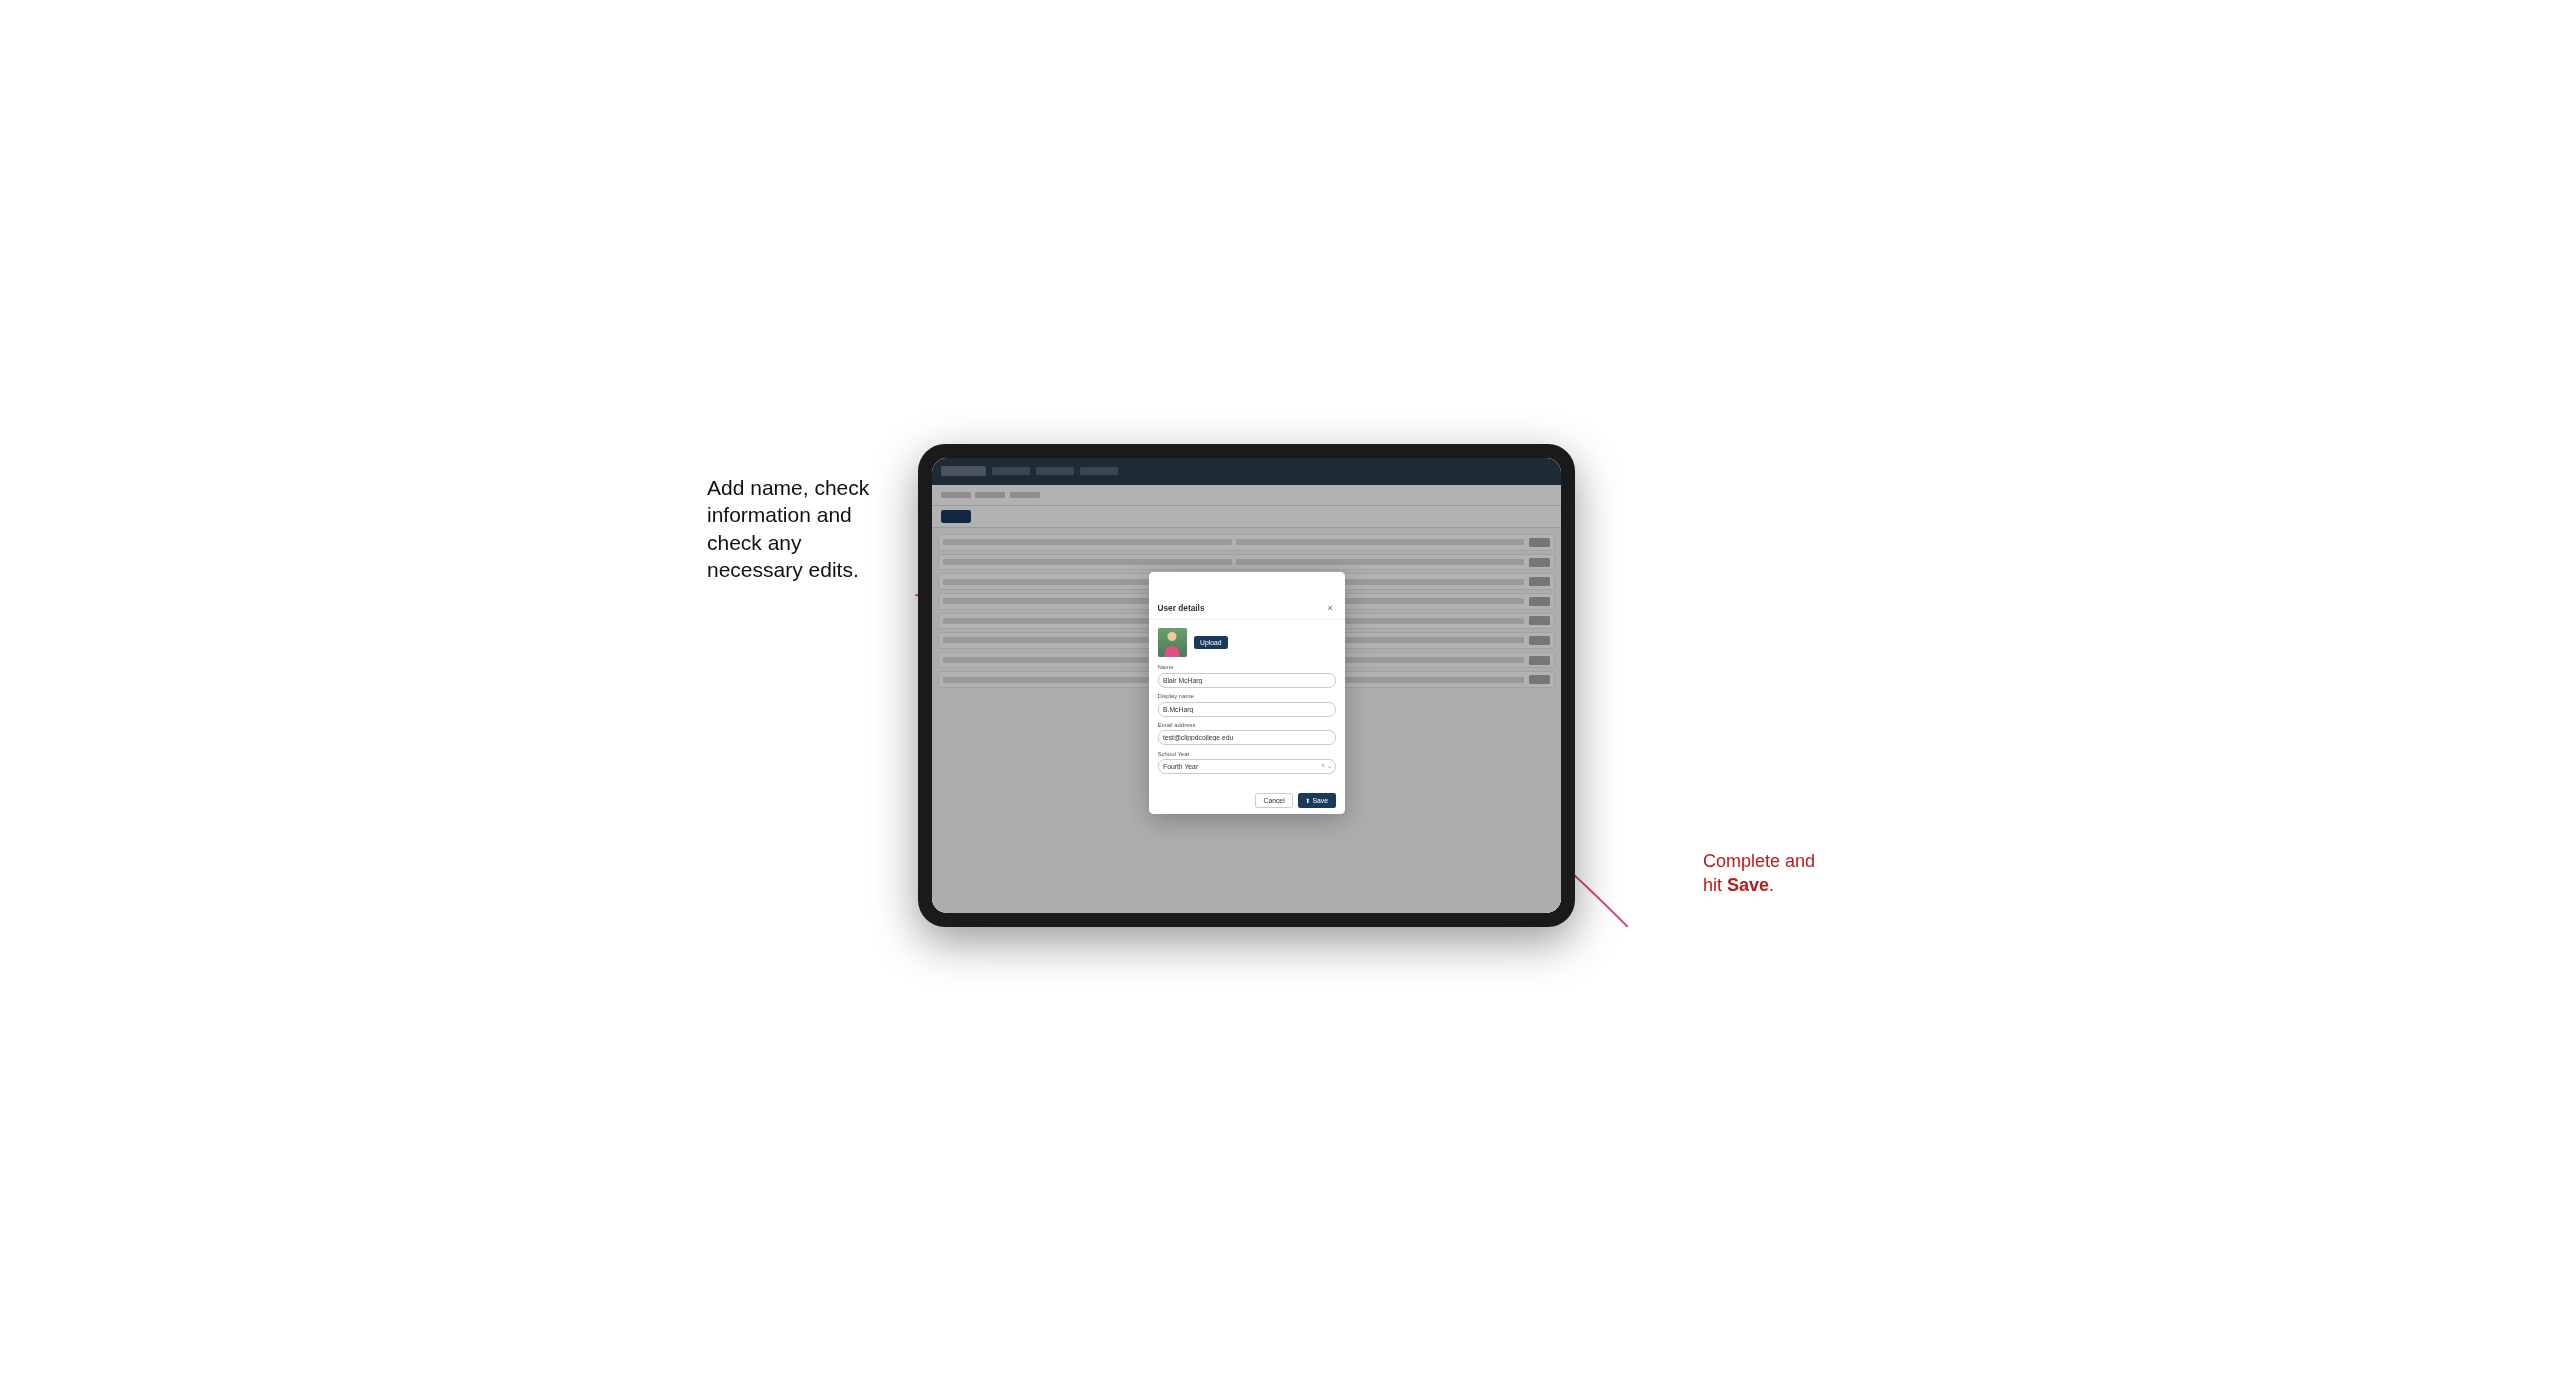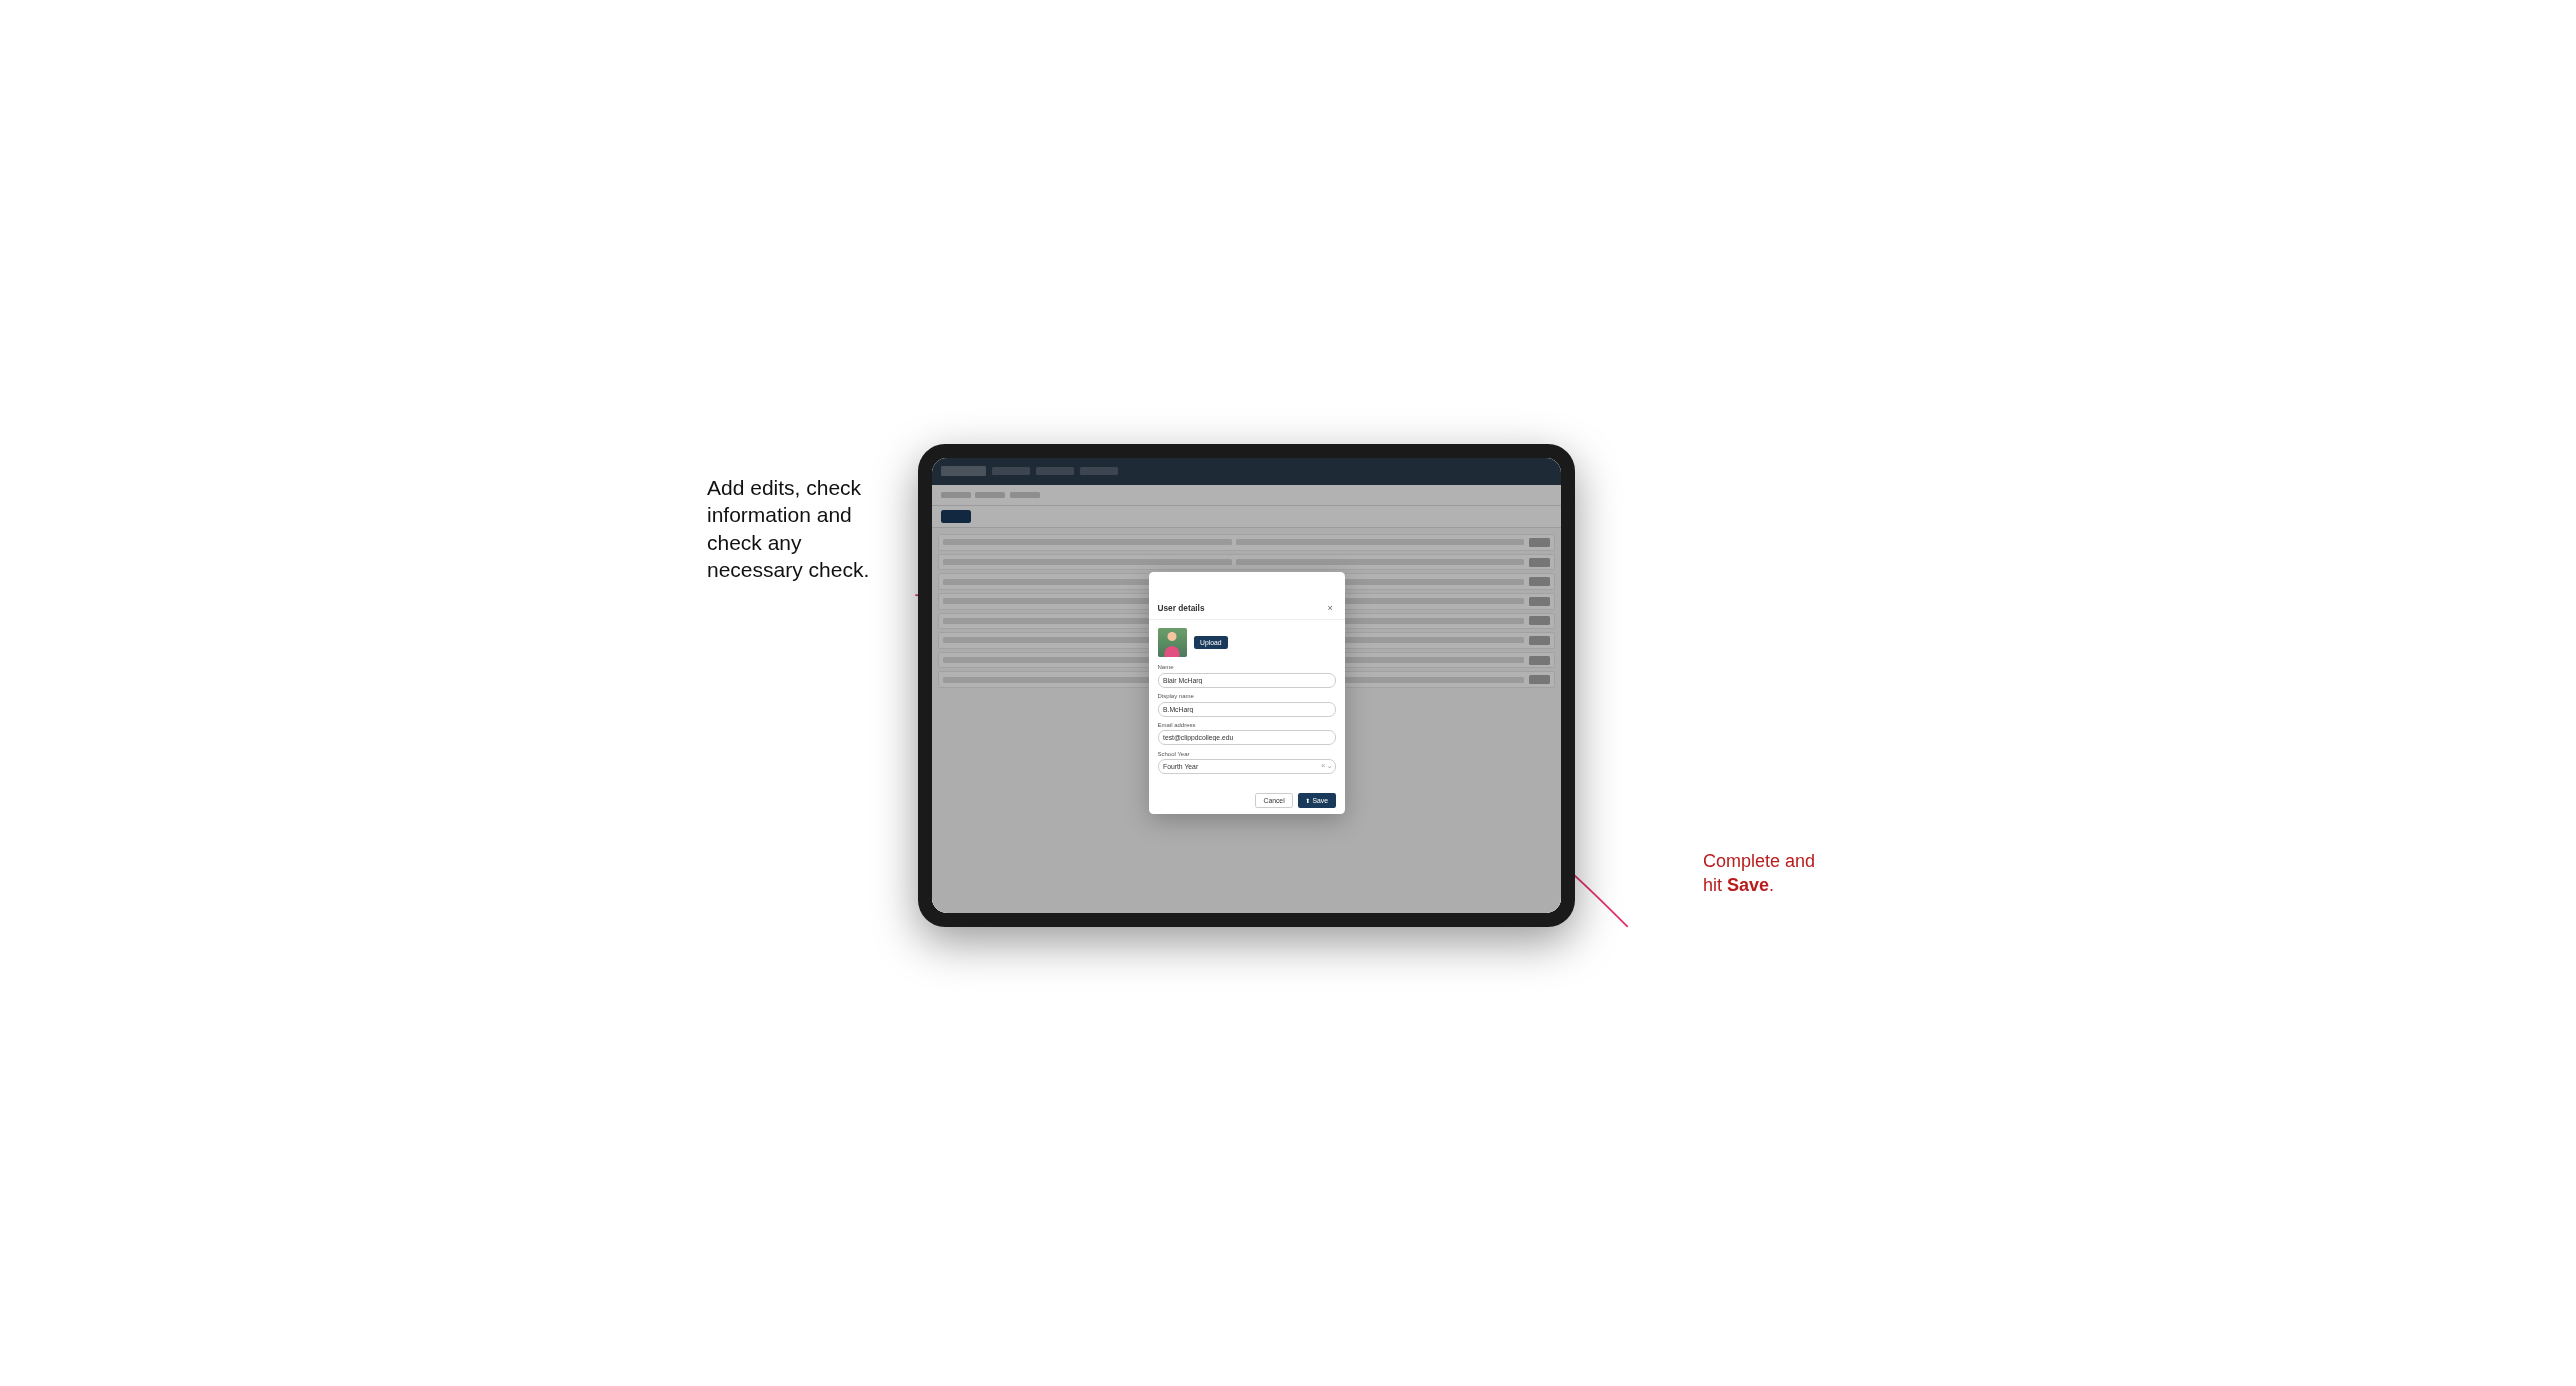--- a/index.html
+++ b/index.html
@@ -378,24 +378,24 @@
     svg.arrow {
       overflow: visible;
     }
   </style>
 </head>
 <body>
 
 <div class="scene">
 
   <div class="annotation-left">
-    <span>Add edits, check</span><br>
+    <span>Add name, check</span><br>
     <span>information and</span><br>
     <span>check any</span><br>
-    <span>necessary check.</span>
+    <span>necessary edits.</span>
   </div>
 
   <svg class="arrow" style="position:absolute; left:42px; top:151px; width:272px; height:98px;" viewBox="0 0 360 130">
     <defs>
       <marker id="arrowhead-left" markerWidth="8" markerHeight="6" refX="8" refY="3" orient="auto">
         <polygon points="0 0, 8 3, 0 6" fill="#e0336e"></polygon>
       </marker>
     </defs>
     <path d="M 0 20 C 80 20, 200 60, 330 80" stroke="#e0336e" stroke-width="2.5" fill="none" marker-end="url(#arrowhead-left)"></path>
   </svg>

